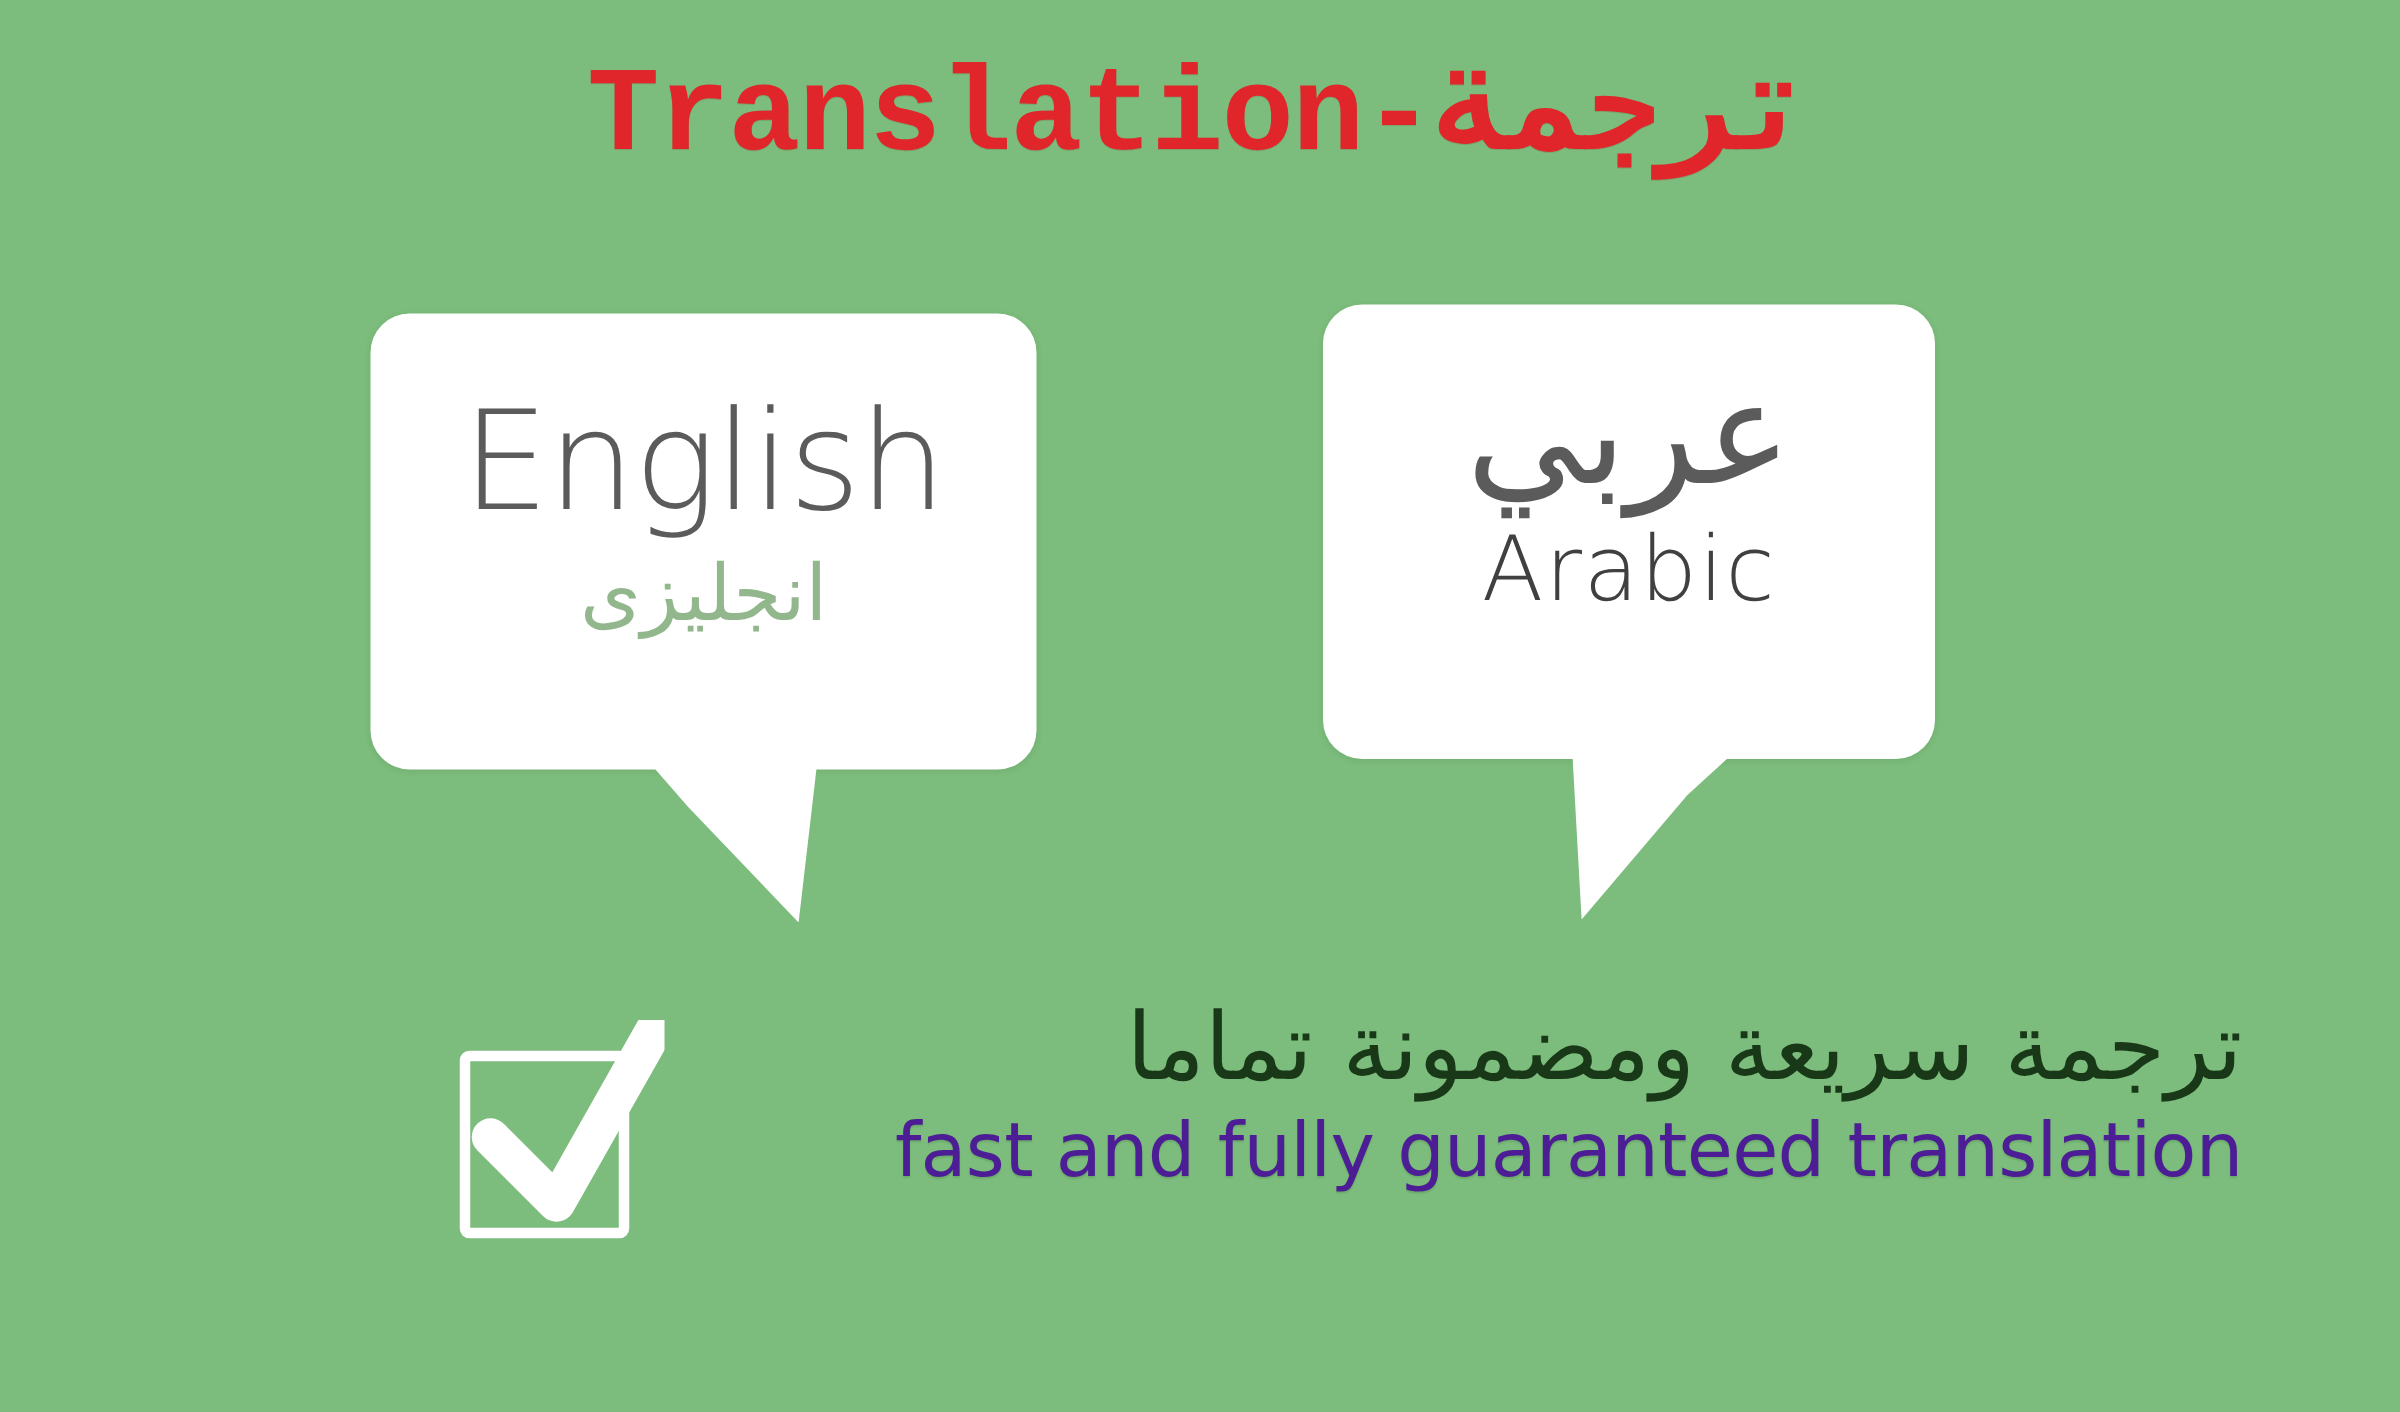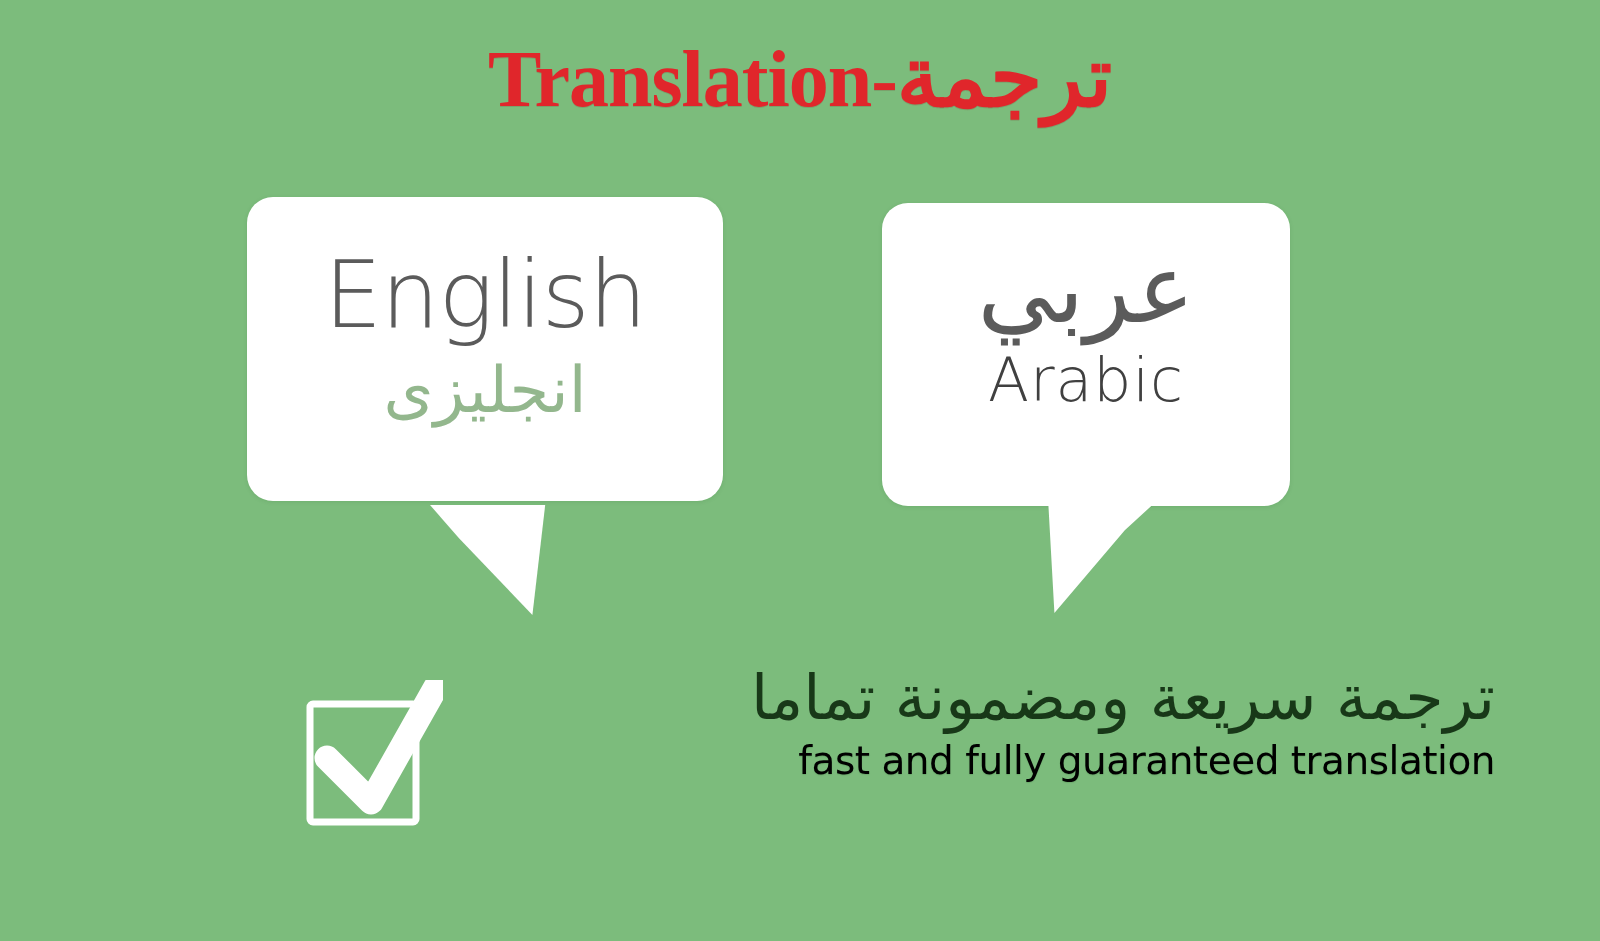--- a/index.html
+++ b/index.html
@@ -20,21 +20,21 @@
   }
 
   
   .headline {
     position: absolute;
     left: 0;
     top: 28px;
     width: 1600px;
     text-align: center;
     color: #e0262b;
-    font-family: Liberation Serif, serif;
+    font-family: Liberation Mono, monospace;
     font-weight: bold;
     font-size: 80px;
     line-height: 1.18;
     letter-spacing: -1px;
     direction: rtl;
     unicode-bidi: bidi-override;
     white-space: nowrap;
     text-shadow: 0 1px 0 rgba(120,40,40,.18);
   }
   .headline .ar {
@@ -68,31 +68,30 @@
   .bub-sub {
     font-family: "DejaVu Sans", "Liberation Sans", sans-serif;
     font-weight: 300;
     line-height: 1.05;
     white-space: nowrap;
   }
 
   
   #bubble-english {
     left: 247px;
-    top: 197px;
+    top: 209px;
     width: 444px;
     height: 304px;
-    padding-left: 32px;
   }
   #bubble-english .bub-main {
     font-size: 92px;
     letter-spacing: -1px;
   }
   #bubble-english .bub-sub {
-    font-size: 64px;
+    font-size: 52px;
     color: #93b78d;
     direction: rtl;
   }
   
   #tail-english {
     position: absolute;
     left: 430px;
     top: 505px;
     width: 160px;
     height: 110px;
@@ -159,22 +158,22 @@
     direction: rtl;
     text-align: right;
     color: #183818;
     font-size: 62px;
     line-height: 1.22;
     white-space: nowrap;
   }
   .guarantee-en {
     font-family: "DejaVu Sans", "Liberation Sans", sans-serif;
     text-align: right;
-    color: #000000;
-    font-size: 39px;
+    color: #4c1d95;
+    font-size: 50px;
     line-height: 1.1;
     margin-top: 4px;
     letter-spacing: -0.5px;
     white-space: nowrap;
     text-shadow: 0 1px 1px rgba(60,120,60,.25);
   }
 </style>
 </head>
 <body>
 

